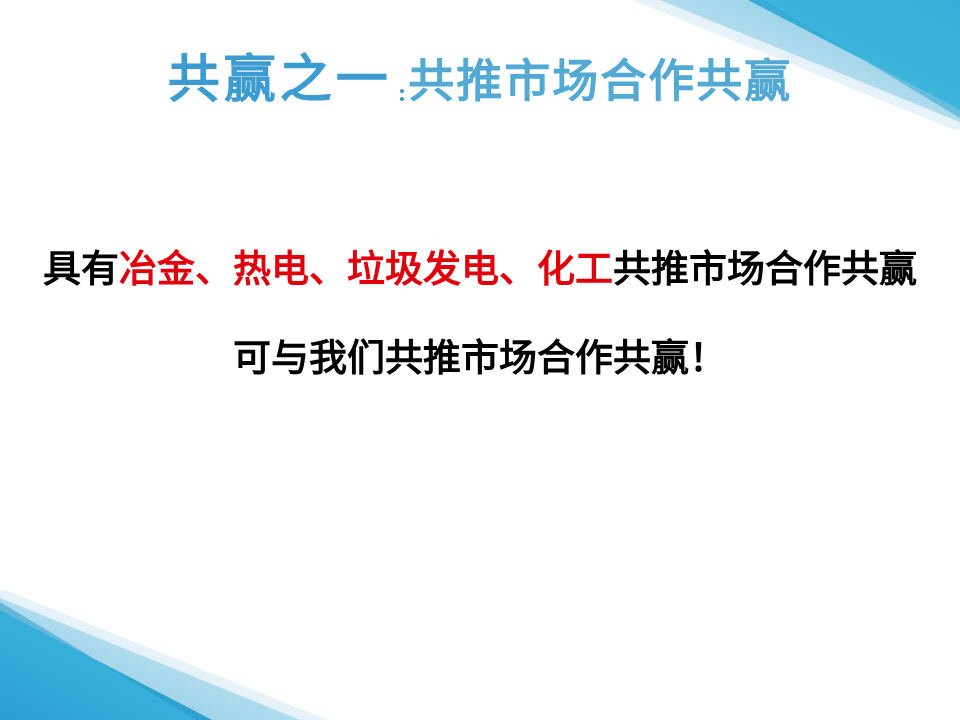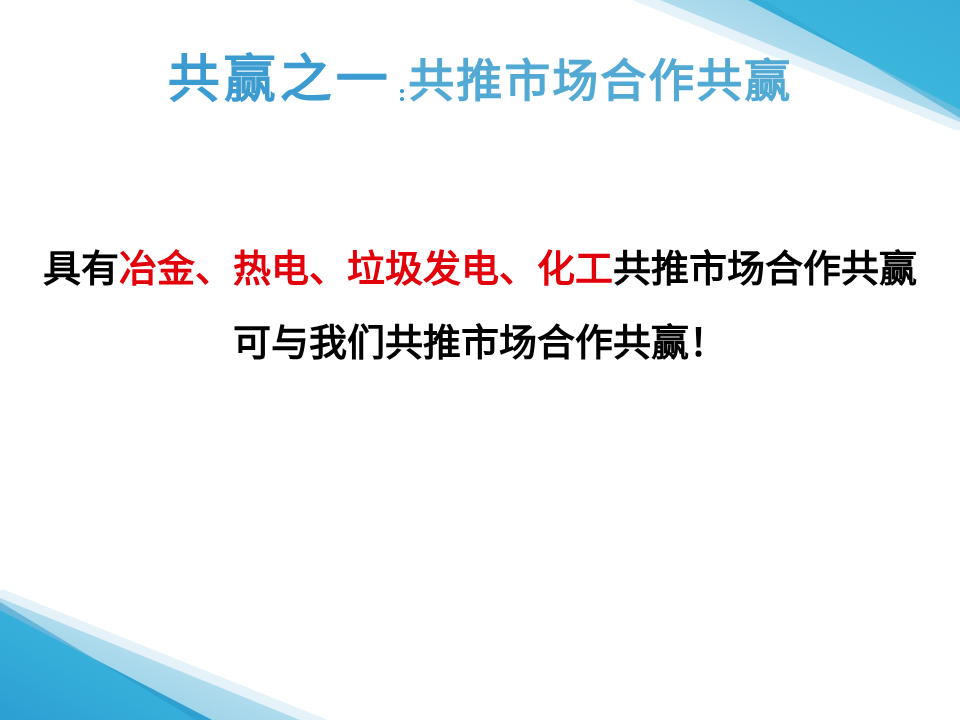--- a/index.html
+++ b/index.html
@@ -89,21 +89,21 @@
     text-align: center;
   }
   .body-line {
     white-space: nowrap;
     line-height: 1.55;
     font-size: 38px;
     color: #000000;
     font-family: "Liberation Sans", "DejaVu Sans", sans-serif;
   }
   .body-line + .body-line {
-    margin-top: 15px;
+    margin-top: 30px;
   }
   .seg-plain {
     color: #000000;
     font-weight: bold;
   }
   .seg-highlight {
     color: #E2000B;
     font-weight: bold;
     margin-top: 22px;
   }

